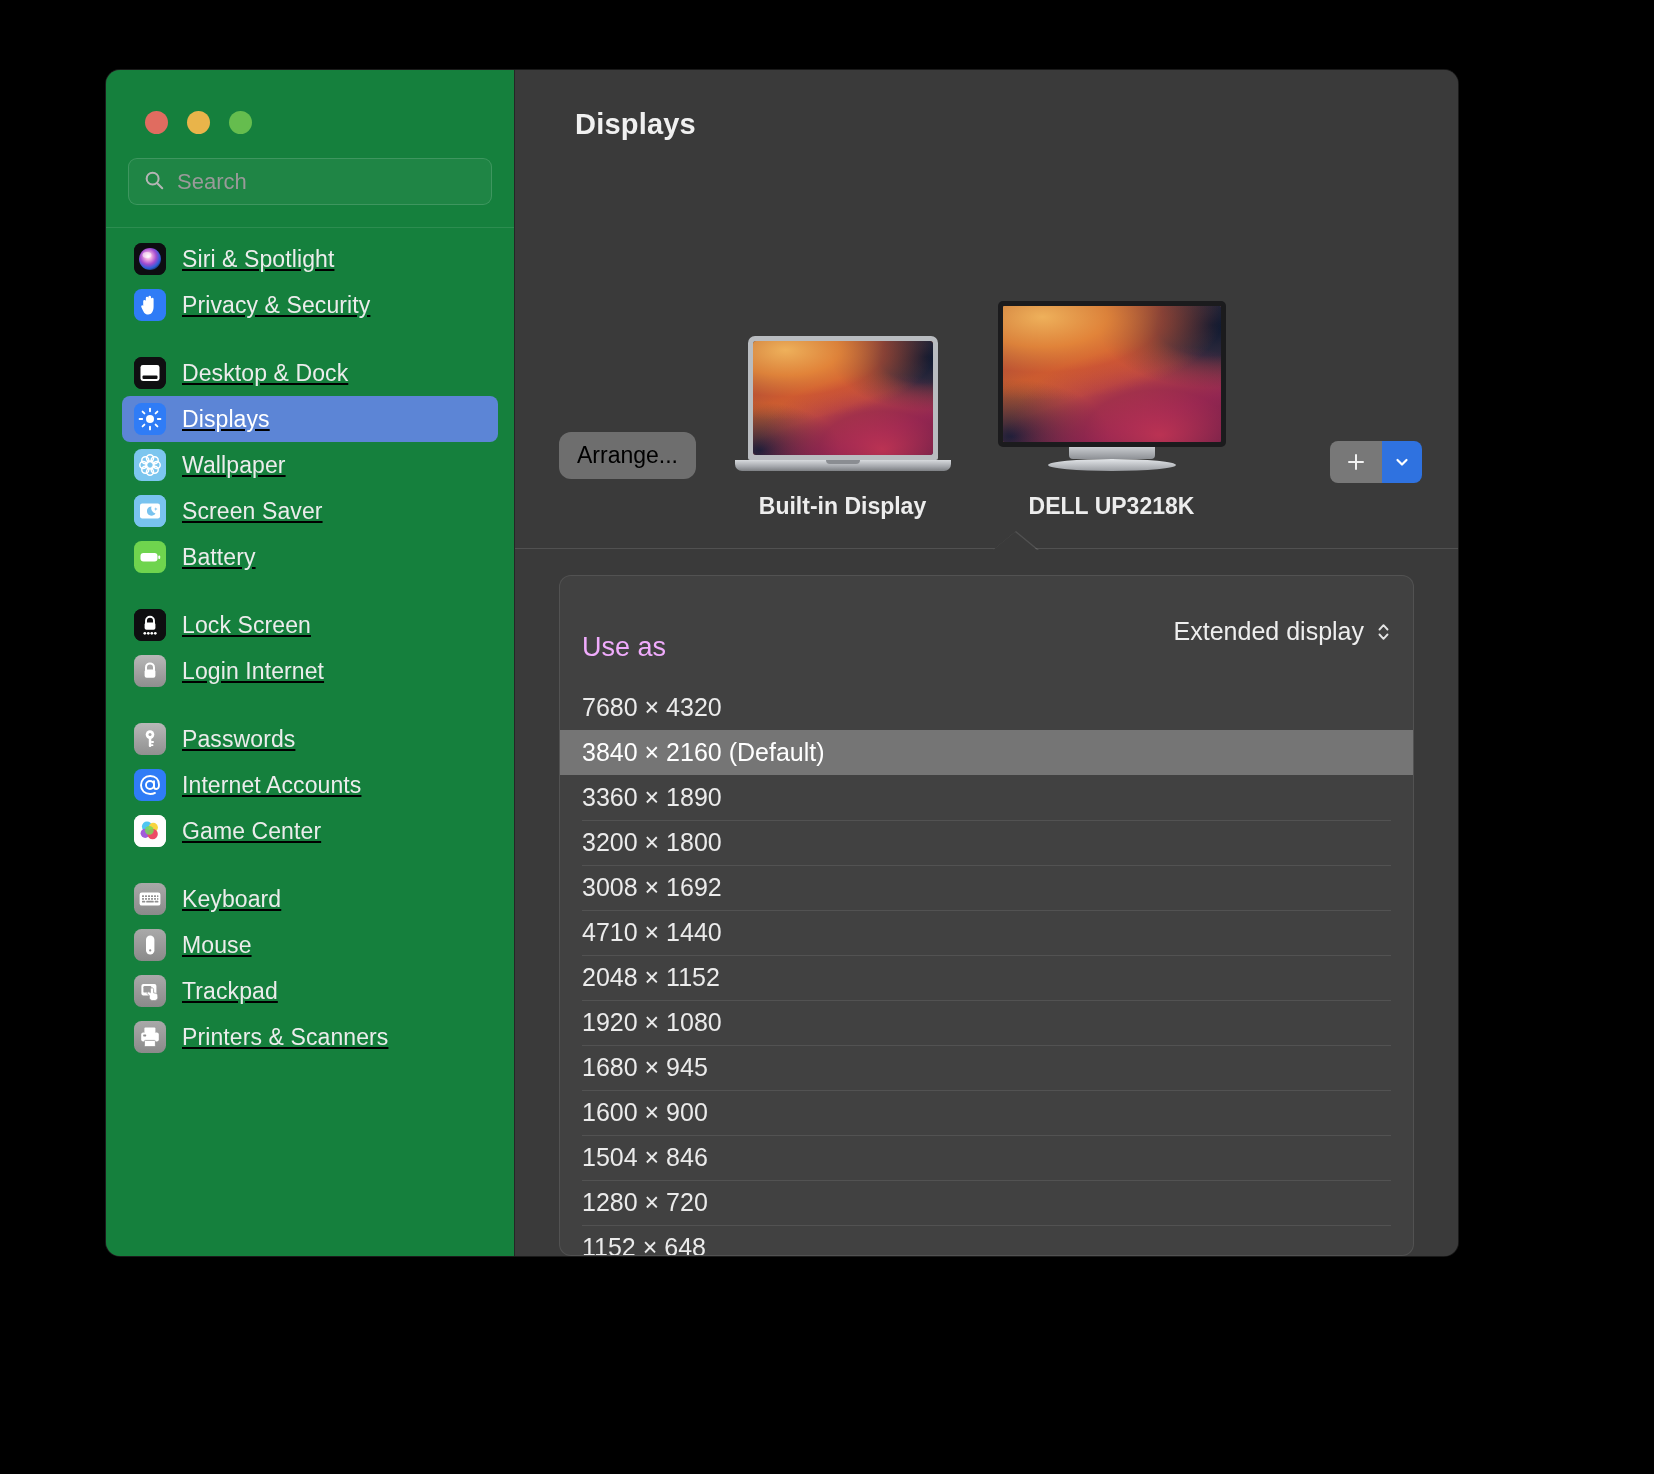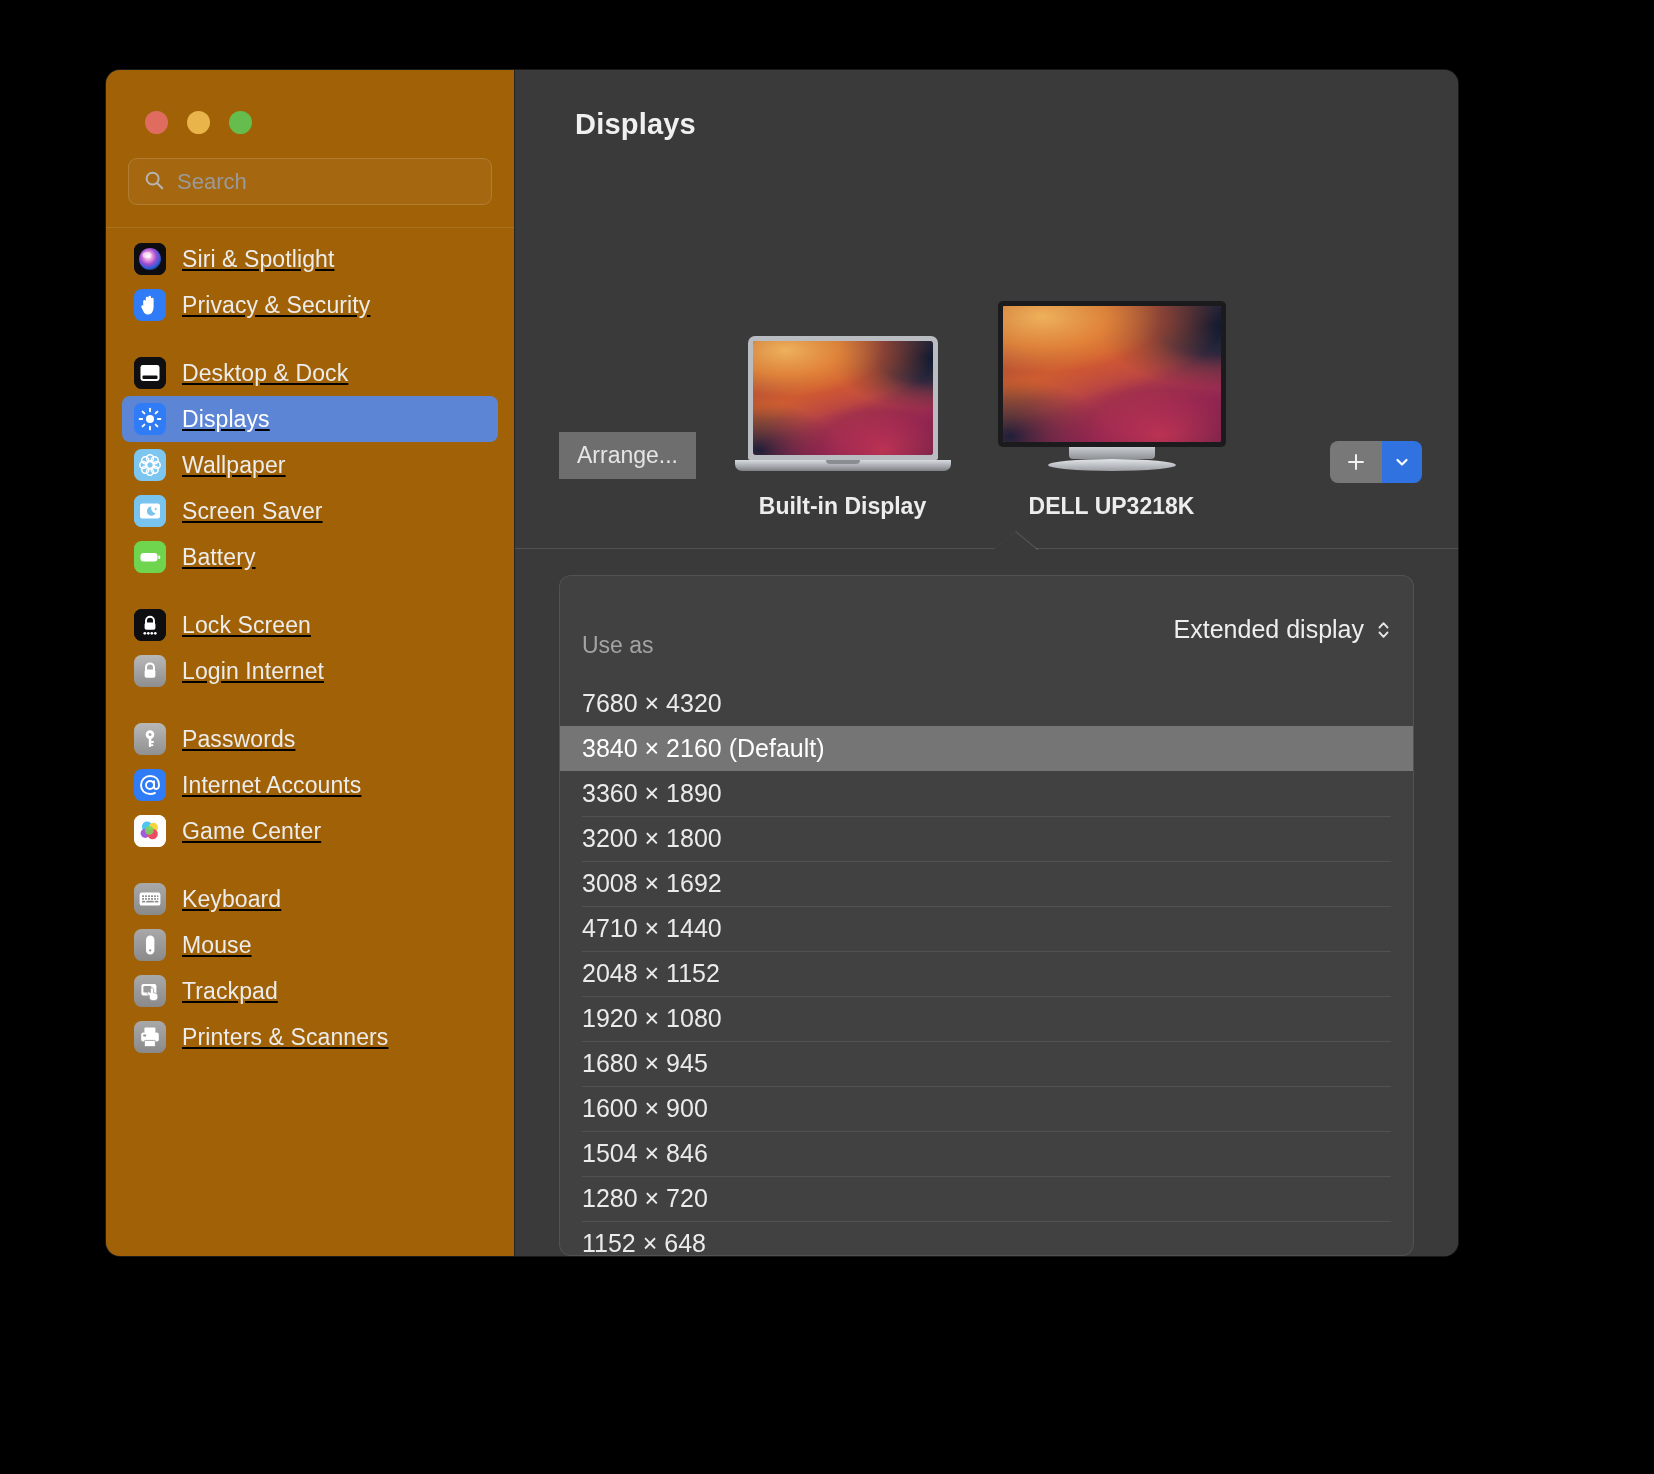--- a/index.html
+++ b/index.html
@@ -17,21 +17,21 @@
     background:#3a3a3a;
     border-radius:14px;
     display:flex;
     overflow:hidden;
     box-shadow:0 0 0 1px rgba(255,255,255,.10);
   }
 
   
   .sidebar{
     width:408px; flex:0 0 408px;
-    background:#a16207;
+    background:#15803d;
     display:flex; flex-direction:column;
     position:relative;
   }
   .traffic{
     display:flex; gap:19px;
     padding:41px 0 0 39px;
   }
   .dot{ width:23px; height:23px; border-radius:50%; }
   .dot.red{ background:#e06c60; }
   .dot.yellow{ background:#e9b44a; }
@@ -177,22 +177,22 @@
   }
   .monitor-foot{
     width:128px; height:12px; margin:0 auto;
     background:linear-gradient(180deg,#e3e6e9,#9a9da2);
     border-radius:50%;
   }
 
   .arrange-btn{
     position:absolute; left:44px; bottom:70px;
     background:#6e6e6e;
-    color:#e5e5e5; font-size:23px;
-    border:none; border-radius:0;
+    color:#000000; font-size:23px;
+    border:none; border-radius:12px;
     padding:10px 18px;
     cursor:default;
     font-family:"Liberation Sans", sans-serif;
   }
   .addgroup{
     position:absolute; right:36px; bottom:66px;
     display:flex; align-items:stretch;
     border-radius:8px; overflow:hidden;
     height:42px;
   }
@@ -239,21 +239,21 @@
     background:#414141;
     border:1px solid rgba(255,255,255,.09);
     border-radius:12px;
     overflow:hidden;
     height:100%;
   }
   .row-useas{
     display:flex; align-items:center; justify-content:space-between;
     padding:24px 22px 22px 22px;
   }
-  .useas-label{ font-size:23px; color:#a3a3a3;margin-top:32px; }
+  .useas-label{ font-size:27px; color:#f0abfc;margin-top:32px; }
   .useas-value{
     display:flex; align-items:center; gap:12px;
     font-size:25px; color:#eeeeee;
   }
   .stepper{ display:flex; flex-direction:column; gap:3px; }
 
   .res-list{ }
   .res-row{
     height:45px;
     display:flex; align-items:center;

